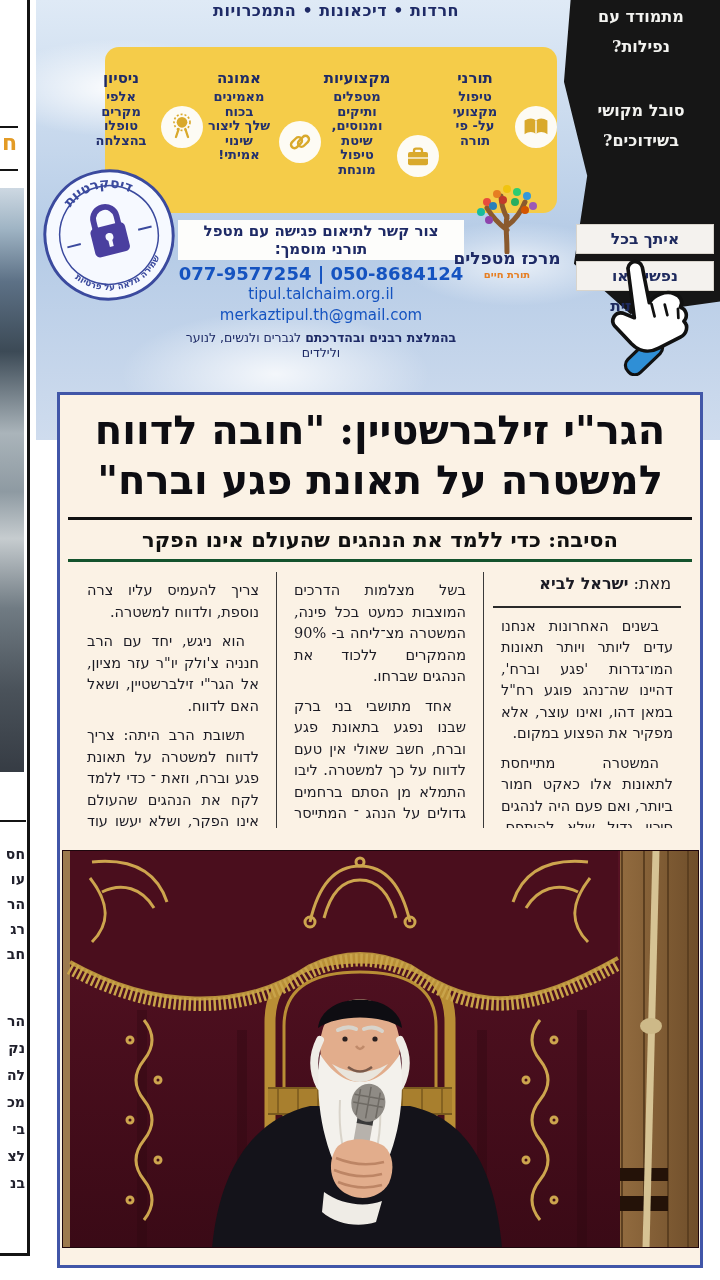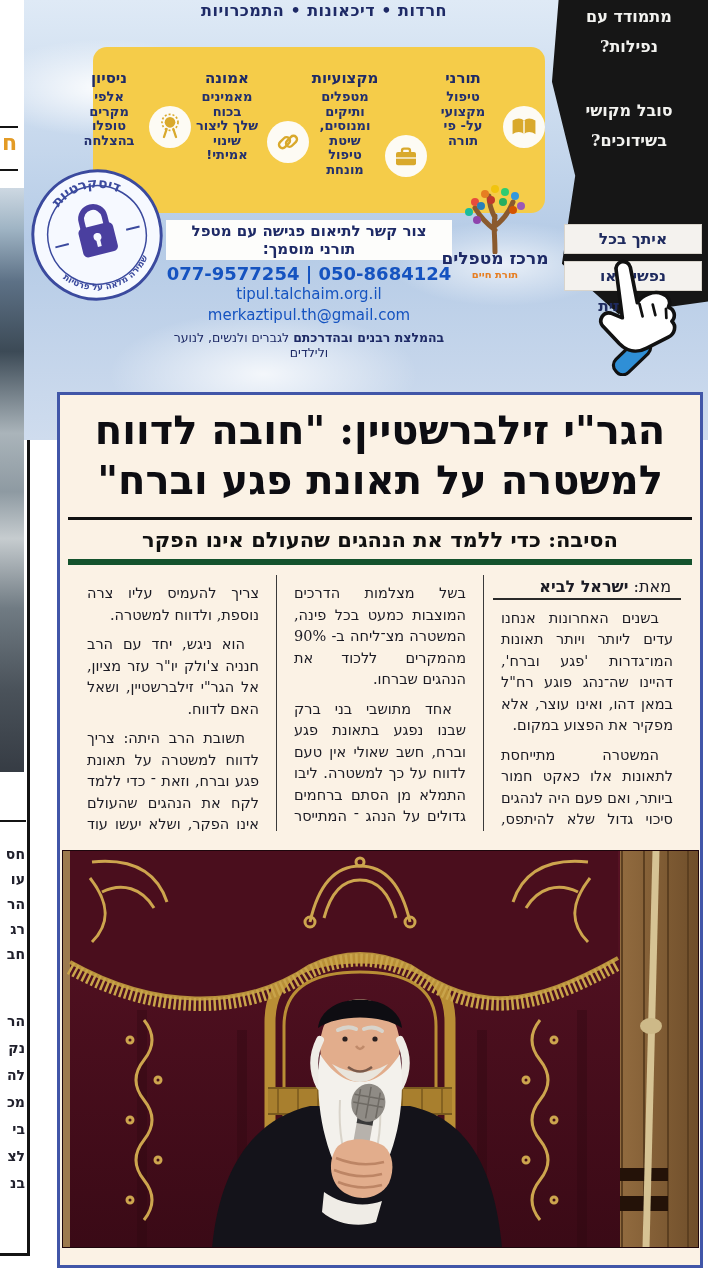--- a/index.html
+++ b/index.html
@@ -24,21 +24,21 @@
     background:linear-gradient(180deg,#cdd8e2 0%,#9fb4c4 7%,#5d7186 16%,#3c4a56 28%,
       #aab4ba 42%,#8e9aa2 52%,#c6cccf 60%,#707b83 72%,#4a525a 86%,#363c44 100%);
   }
   .lf-lines{position:absolute;left:1px;width:24px;color:#20202c;font-size:14px;font-weight:600;}
   .lf-lines.g1{top:842px;line-height:25px;}
   .lf-lines.g2{top:1008px;line-height:27px;}
   .lf-lines div{white-space:nowrap;}
 
   
   .ad{
-    position:absolute;left:24px;top:0;width:684px;height:440px;
+    position:absolute;left:36px;top:0;width:684px;height:440px;
     background:
       radial-gradient(ellipse 180px 70px at 12% 20%,rgba(255,255,255,.95),rgba(255,255,255,0) 70%),
       radial-gradient(ellipse 220px 90px at 35% 85%,rgba(255,255,255,.8),rgba(255,255,255,0) 70%),
       radial-gradient(ellipse 160px 60px at 70% 60%,rgba(255,255,255,.7),rgba(255,255,255,0) 70%),
       linear-gradient(180deg,#dfeaf6 0%,#b5cbe6 55%,#cfdcee 100%);
     overflow:visible;
   }
   .ad-topline{
     position:absolute;left:90px;top:1px;width:420px;text-align:center;
     color:#1e2a66;font-weight:bold;font-size:16px;letter-spacing:.5px;
@@ -96,37 +96,37 @@
   .article-box{
     position:absolute;left:57px;top:392px;width:646px;height:876px;box-sizing:border-box;
     background:#fbf2e5;border:3px solid #4156a8;
   }
   .headline{
     margin:10px 6px 0;text-align:center;color:#0d0d12;direction:rtl;
     font-family:"DejaVu Serif","DejaVu Sans",serif;font-weight:bold;
     font-size:40px;line-height:50px;
   }
   .subhead{
-    margin:12px 8px 0;border-top:3px solid #111;border-bottom:6px solid #14532d;
+    margin:12px 8px 0;border-top:3px solid #111;border-bottom:3px solid #14532d;
     text-align:center;color:#111;direction:rtl;
     font-family:"DejaVu Serif","DejaVu Sans",serif;font-weight:bold;
     font-size:21px;padding:7px 0;
   }
   .cols{
     margin:10px 10px 0;height:256px;overflow:hidden;
     display:flex;direction:rtl;
   }
   .col{
     flex:1 1 0;padding:0 9px;direction:rtl;
     font-family:"DejaVu Serif","DejaVu Sans",serif;
     color:#1b1b24;font-size:14.5px;line-height:21.5px;text-align:justify;
   }
   .col.c1,.col.c2{border-left:1.5px solid #3a3a3a;}
   .byline{
-    font-size:16px;padding:1px 10px 0 4px;margin-bottom:4px;
+    font-size:16px;padding:1px 10px 11px 4px;margin-bottom:4px;
     border-bottom:2px solid #2a2a2a;text-align:right;
   }
   .byline b{font-weight:bold;}
   .col p{margin:8px;text-indent:14px;}
   .col p.cont{text-indent:0;}
   .photo{position:absolute;left:2px;top:455px;width:637px;height:398px;}
 
   svg{display:block;}
 </style>
 </head>

